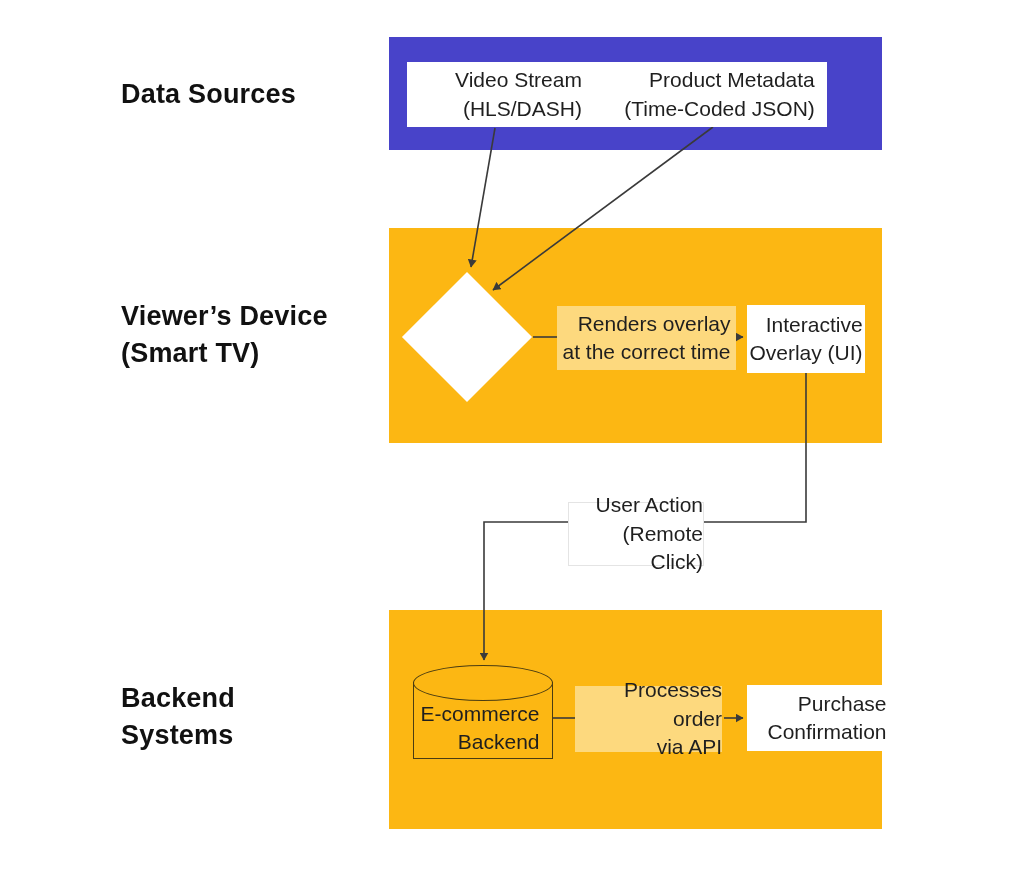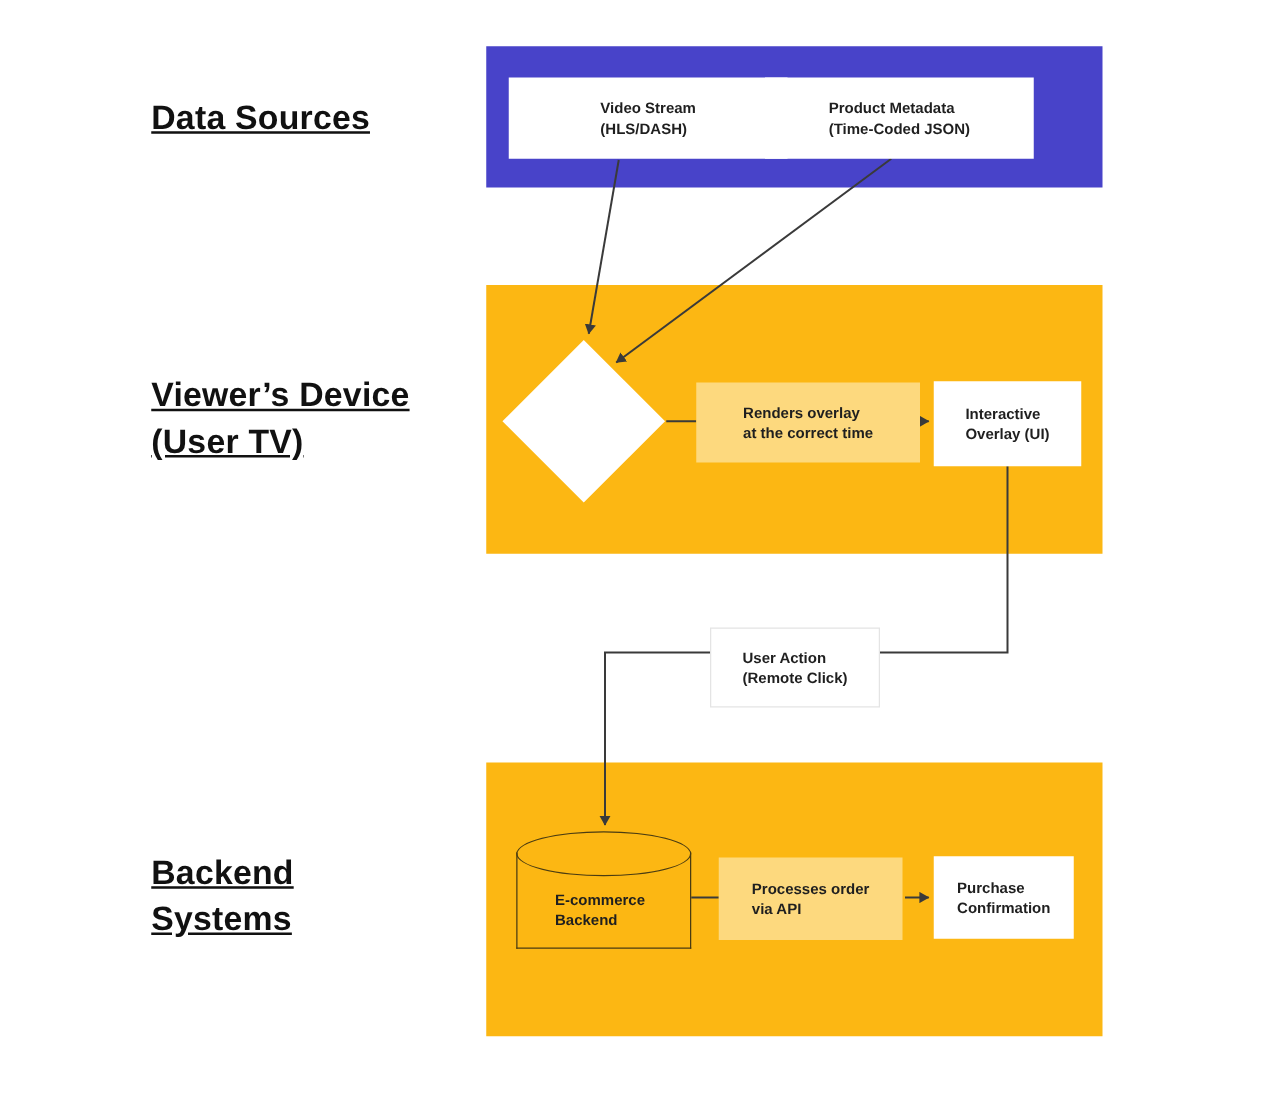--- a/index.html
+++ b/index.html
@@ -18,41 +18,41 @@
 
   
   .wires{position:absolute;left:0;top:0;z-index:2;pointer-events:none;}
   .connector{fill:none;stroke:var(--line,#3A3A3A);stroke-width:1.6px;}
   #arrowhead path{fill:var(--line,#3A3A3A);}
 
   
   .row-label{
     position:absolute;z-index:3;
     font-size:27px;font-weight:bold;color:#111111;
-    line-height:37px;white-space:pre-line;letter-spacing:0.2px;text-decoration:underline;
+    line-height:37px;white-space:pre-line;letter-spacing:0.2px;
   }
   #lbl-data-sources{left:121px;top:76px;}
   #lbl-viewer{left:121px;top:298px;}
   #lbl-backend{left:121px;top:680px;}
 
   
   .node{
     position:absolute;z-index:3;
     display:flex;align-items:center;justify-content:center;
-    text-align:left;white-space:pre-line;
-    font-size:12px;font-weight:bold;line-height:1.35;
+    text-align:right;white-space:pre-line;
+    font-size:21px;font-weight:normal;line-height:1.35;
     color:var(--node-text,#1F1F1F);
   }
   #n-video-stream{left:407px;top:62px;width:223px;height:65px;background:#ffffff;}
   #n-product-metadata{left:612px;top:62px;width:215px;height:65px;background:#ffffff;}
   #n-renders{left:557px;top:306px;width:179px;height:64px;background:var(--highlight-box,#FDD97E);}
   #n-interactive{left:747px;top:305px;width:118px;height:68px;background:#ffffff;}
   #n-user-action{left:568px;top:502px;width:134px;height:62px;background:#ffffff;border:1px solid var(--user-action-border,#E4E4E4);}
   #n-processes{left:575px;top:686px;width:147px;height:66px;background:var(--highlight-box,#FDD97E);}
-  #n-purchase{left:747px;top:685px;width:112px;height:66px;background:#ffffff;}
+  #n-purchase{left:747px;top:685px;width:112px;height:66px;background:#ffffff;padding-left:24px;}
 
   
   .diamond{
     position:absolute;z-index:3;
     left:421px;top:291px;width:92px;height:92px;
     background:#ffffff;transform:rotate(45deg);
   }
   #n-video-player{left:402px;top:303px;width:130px;height:68px;background:transparent;z-index:4;}
 
   
@@ -73,21 +73,21 @@
   }
   #n-ecommerce{left:413px;top:700px;width:134px;height:56px;background:transparent;z-index:4;}
 </style>
 </head>
 <body>
 
 <div class="canvas">
 
   <div class="row-label" id="lbl-data-sources">Data Sources</div>
   <div class="row-label" id="lbl-viewer">Viewer’s Device
-(User TV)</div>
+(Smart TV)</div>
   <div class="row-label" id="lbl-backend">Backend
 Systems</div>
 
   <div class="section" id="sec-top"></div>
   <div class="section" id="sec-mid"></div>
   <div class="section" id="sec-bot"></div>
 
   <svg class="wires" width="1024" height="874" viewBox="0 0 1024 874">
     <defs>
       <marker id="arrowhead" markerWidth="9" markerHeight="9" refX="7.5" refY="4.5" orient="auto" markerUnits="userSpaceOnUse">

